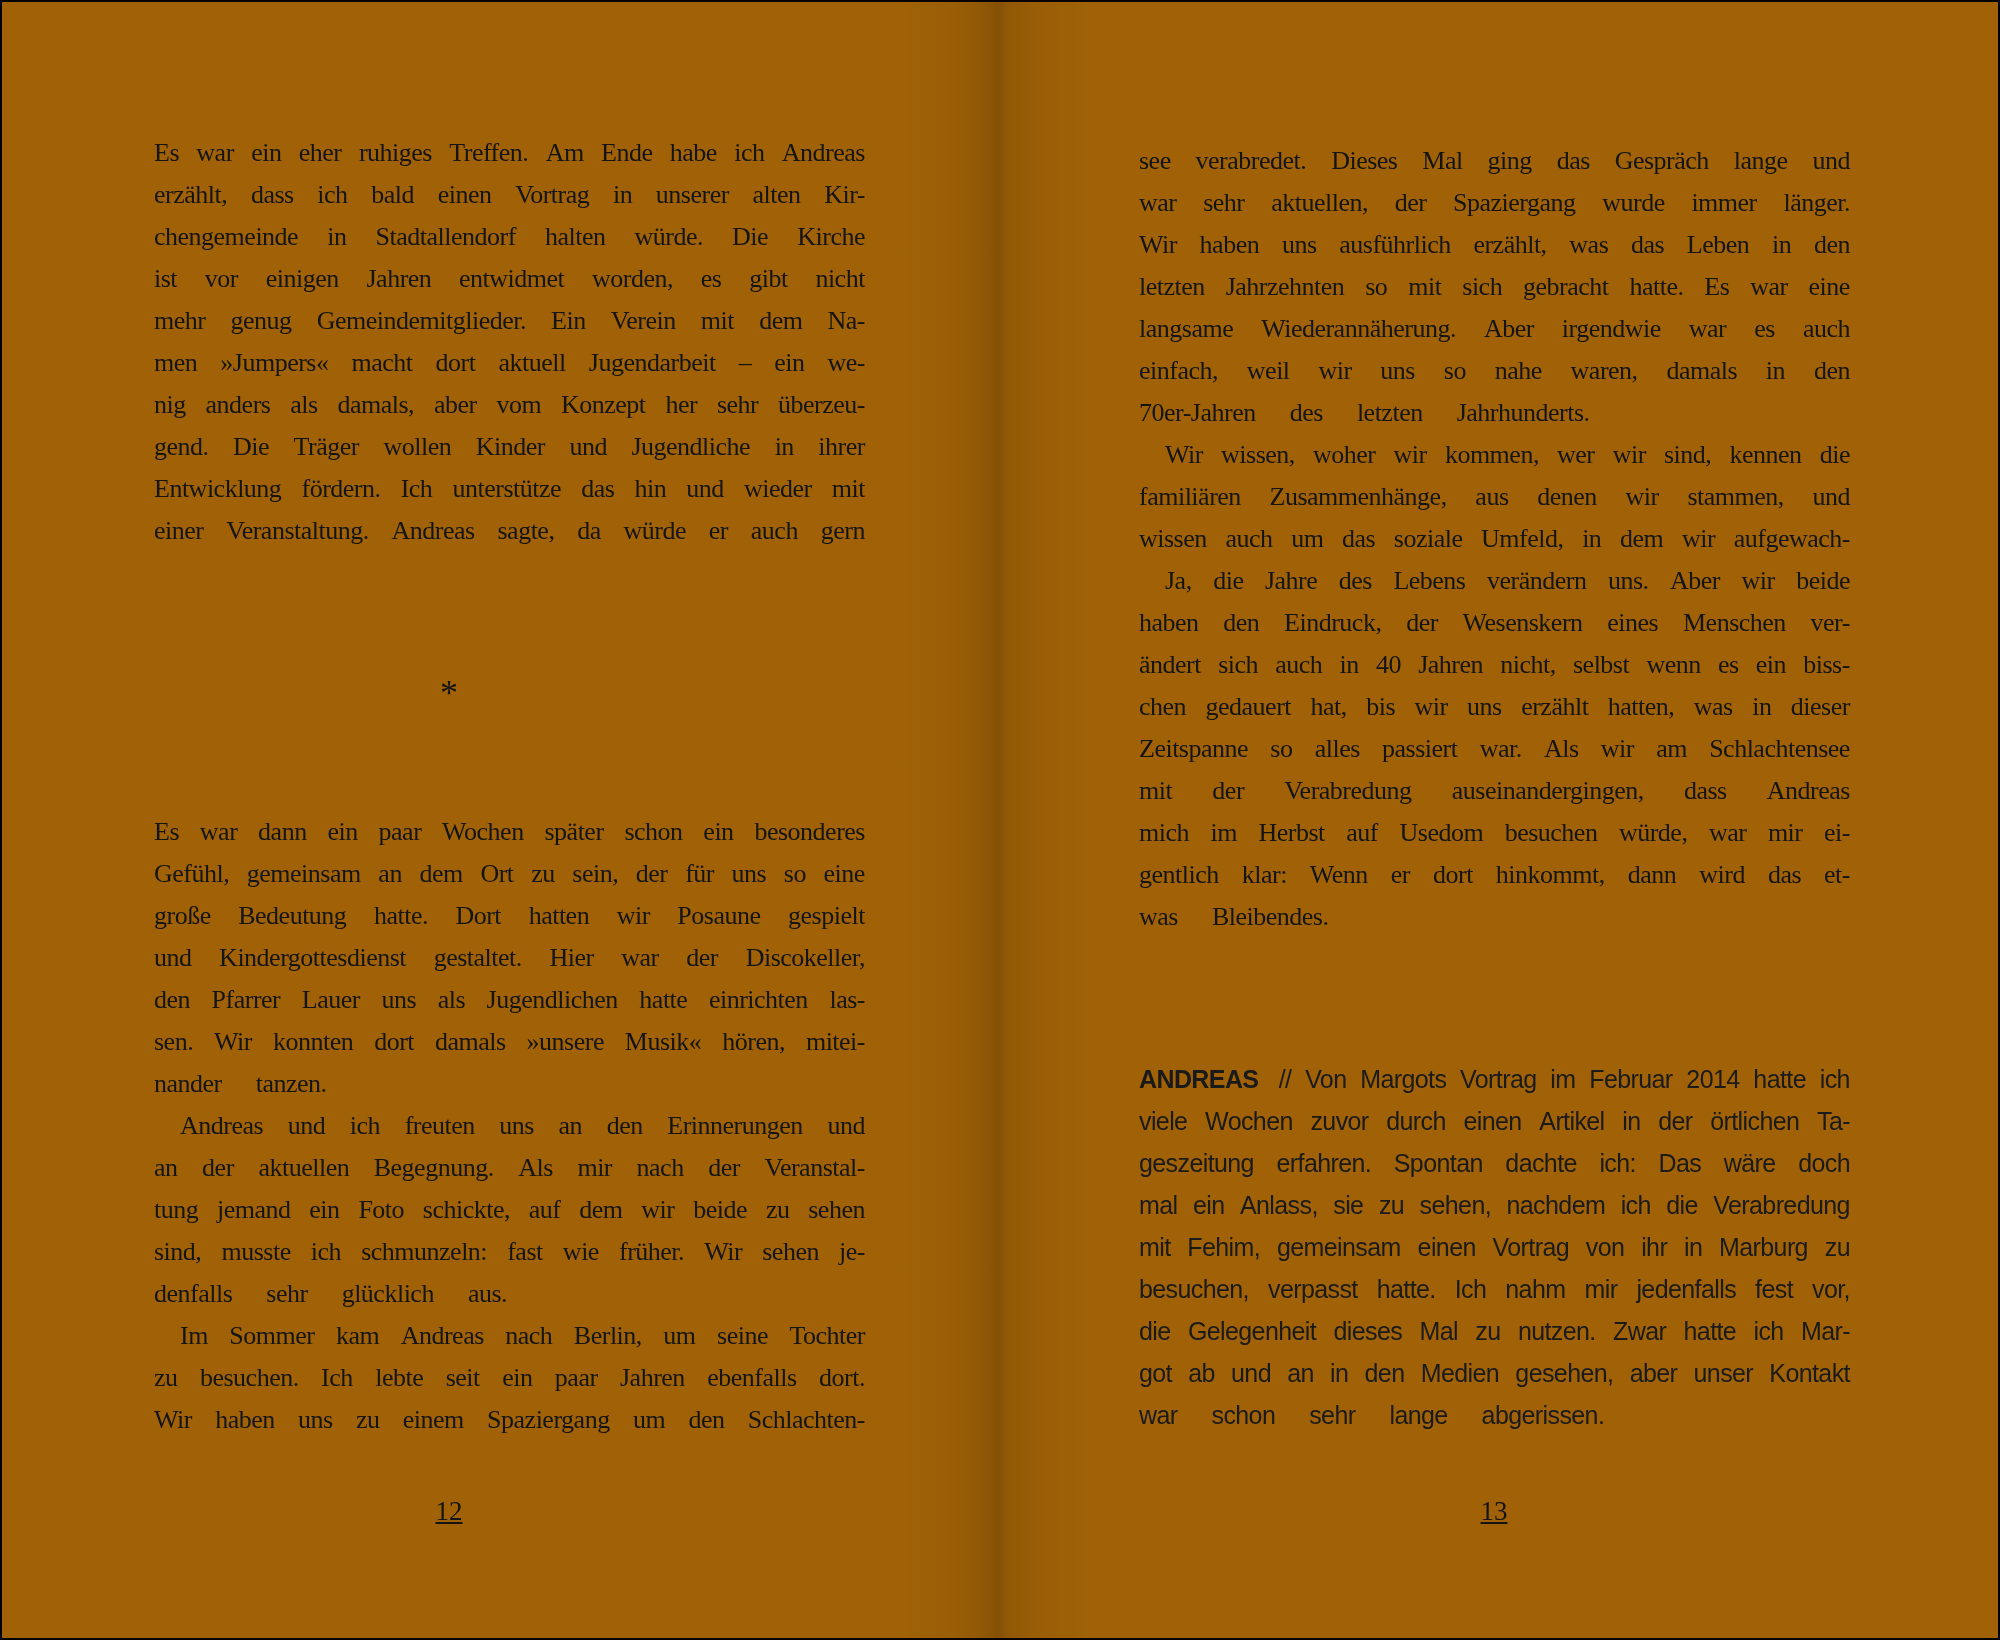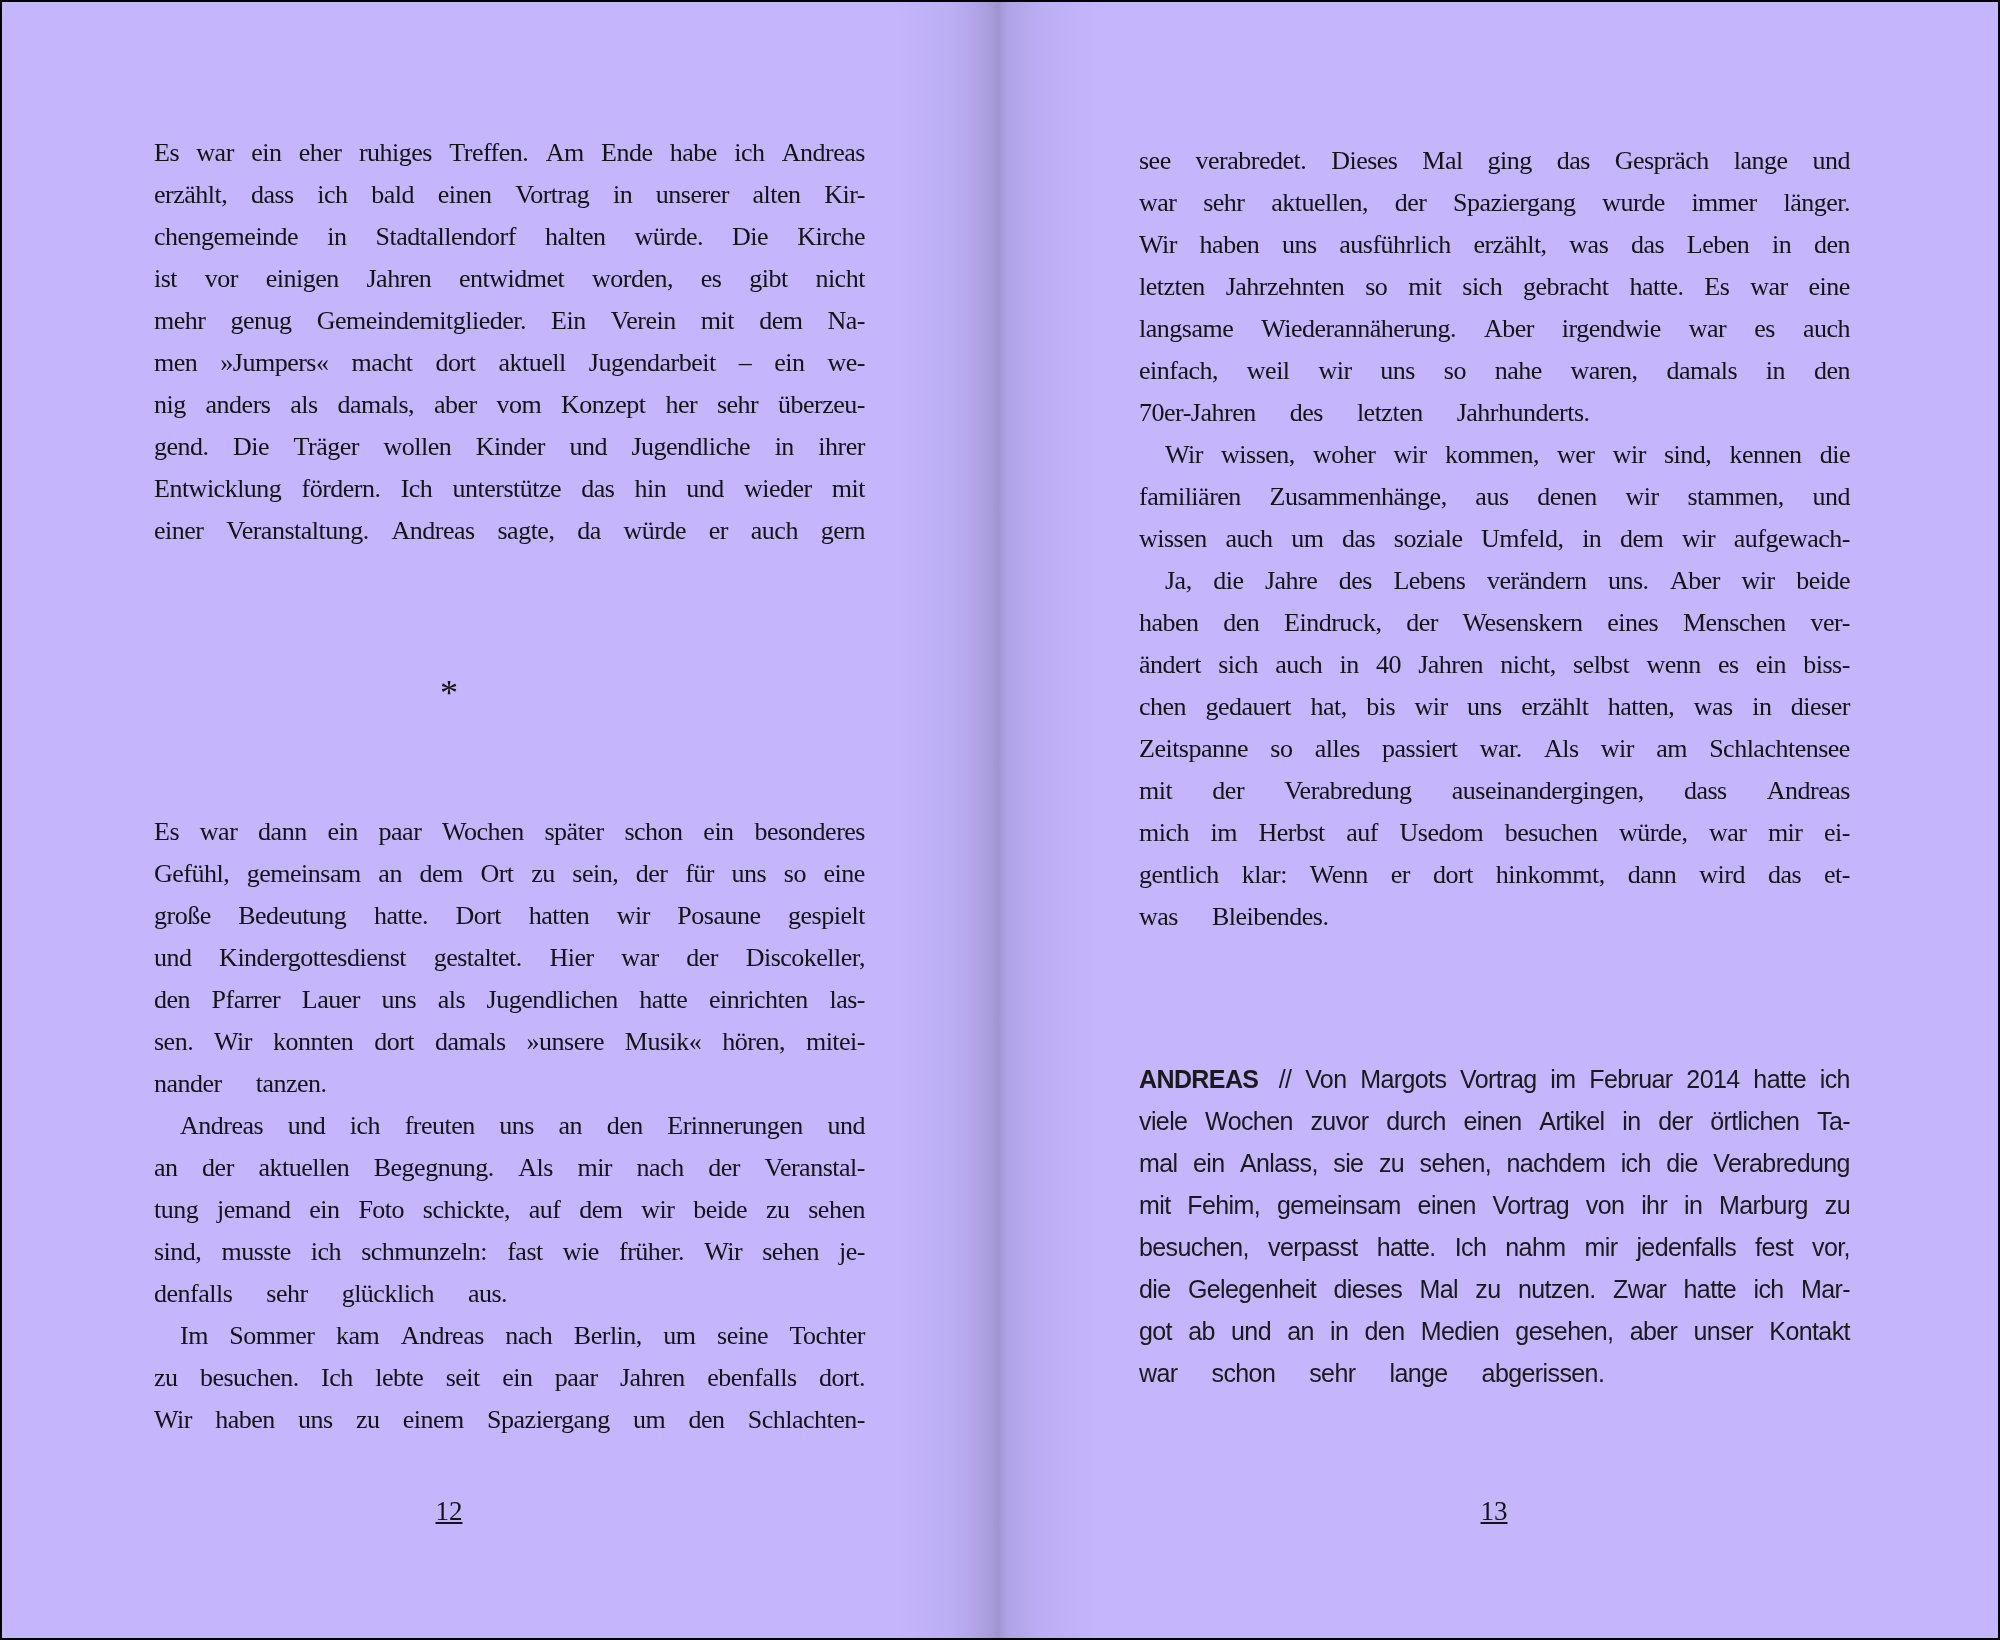--- a/index.html
+++ b/index.html
@@ -1,19 +1,19 @@
 <!DOCTYPE html>
 <html><head>
 <meta charset="utf-8">
 <style>
   html,body{margin:0;padding:0;background:#3a3a3a;}
   .sheet{
     position:relative;
     width:2000px;height:1640px;
-    background:#c4b5fd;
+    background:#a16207;
     border:2px solid #000;
     box-sizing:border-box;
     overflow:hidden;
     font-family:"Liberation Serif","DejaVu Serif",serif;
     color:#141414;
   }
   .gutter{
     position:absolute;left:893px;top:0;width:204px;height:100%;
     background:linear-gradient(90deg,
       rgba(0,0,0,0) 0%,
@@ -563,20 +563,30 @@
           <span>zuvor</span>
           <span>durch</span>
           <span>einen</span>
           <span>Artikel</span>
           <span>in</span>
           <span>der</span>
           <span>örtlichen</span>
           <span>Ta-</span>
         </div>
         <div class="line">
+          <span>geszeitung</span>
+          <span>erfahren.</span>
+          <span>Spontan</span>
+          <span>dachte</span>
+          <span>ich:</span>
+          <span>Das</span>
+          <span>wäre</span>
+          <span>doch</span>
+        </div>
+        <div class="line">
           <span>mal</span>
           <span>ein</span>
           <span>Anlass,</span>
           <span>sie</span>
           <span>zu</span>
           <span>sehen,</span>
           <span>nachdem</span>
           <span>ich</span>
           <span>die</span>
           <span>Verabredung</span>

